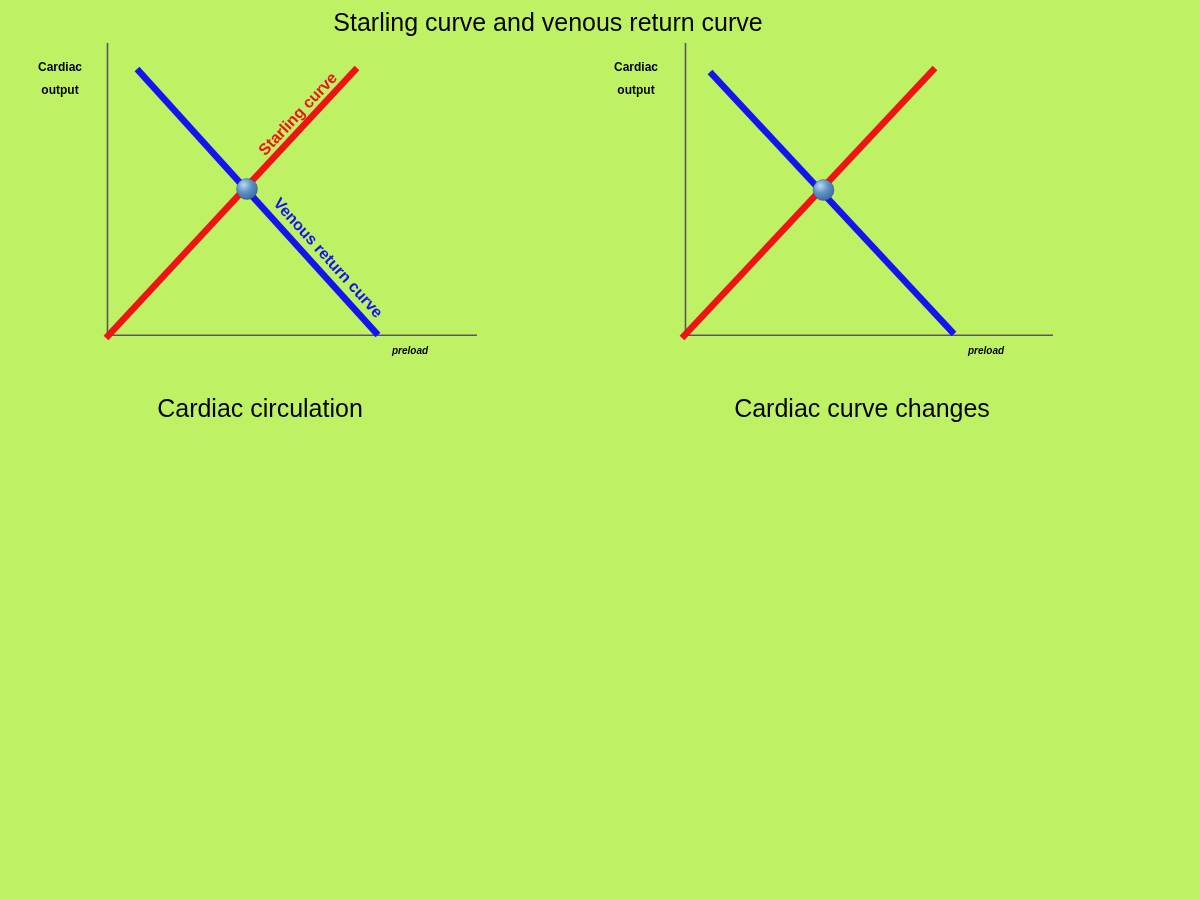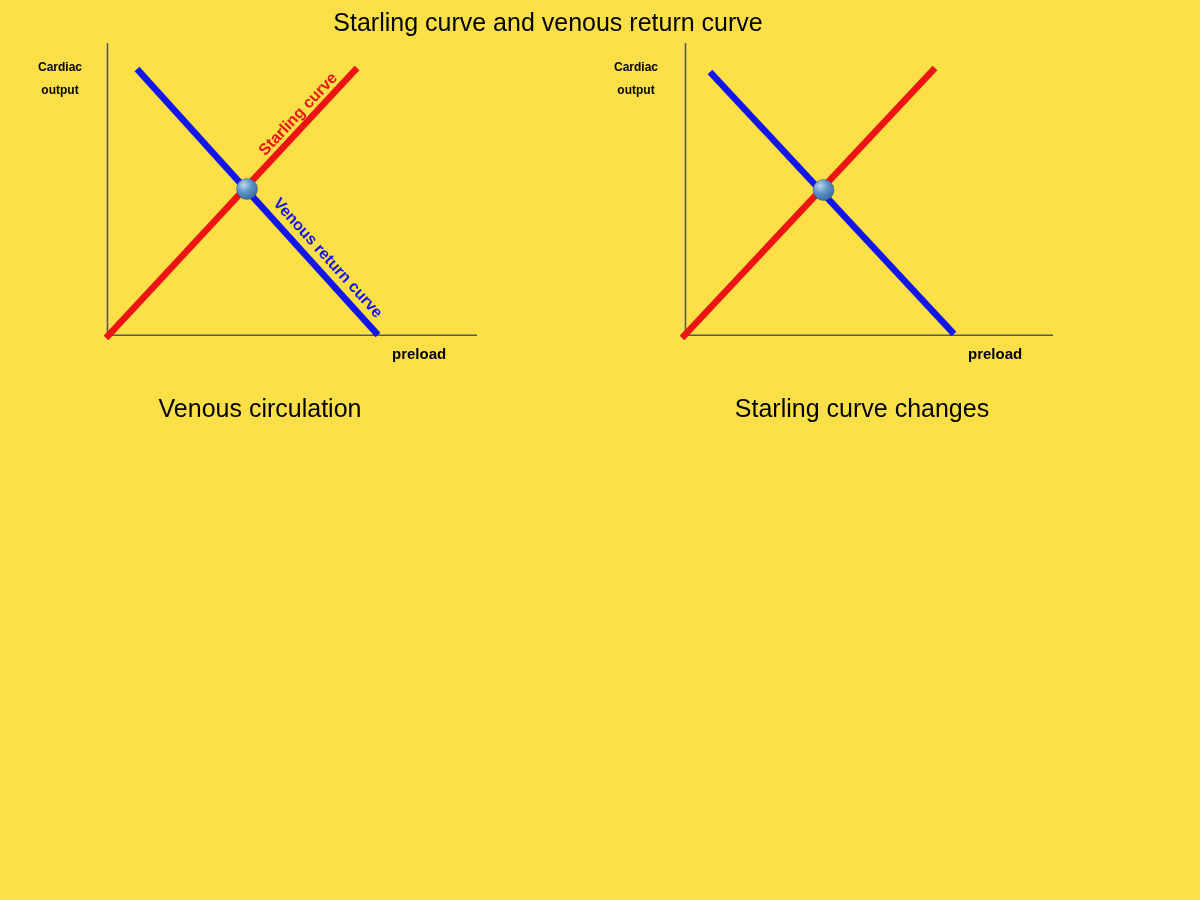--- a/index.html
+++ b/index.html
@@ -5,21 +5,21 @@
   html, body {
     margin: 0;
     padding: 0;
     background: #ffffff;
     font-family: "Liberation Sans", sans-serif;
   }
   .canvas {
     position: relative;
     width: 1200px;
     height: 900px;
-    background: #fde047;
+    background: #bef264;
     overflow: hidden;
   }
   .abs { position: absolute; }
   .slide-title {
     top: 8px;
     left: 548px;
     transform: translateX(-50%);
     font-size: 25px;
     color: #000000;
     white-space: nowrap;
@@ -28,24 +28,25 @@
   .y-axis-label {
     font-size: 12px;
     font-weight: bold;
     color: #000000;
     text-align: center;
     line-height: 23px;
     white-space: pre-line;
     transform: translateX(-50%);
   }
   .x-axis-label {
-    font-size: 15px;
+    font-size: 10px;
     font-weight: bold;
     color: #000000;
     white-space: nowrap;
+    font-style: italic;
   }
   .line-label {
     font-size: 16px;
     font-weight: bold;
     white-space: nowrap;
     transform-origin: center center;
   }
   .line-label.starling {
     transform: translate(-50%, -50%) rotate(-47deg);
   }
@@ -84,21 +85,21 @@
 
     <div class="abs y-axis-label" style="left:60px; top:56px;">Cardiac
 output</div>
 
     <div class="abs x-axis-label" style="left:392px; top:345px;">preload</div>
 
     <div class="abs line-label starling" style="left: 298px; top: 114px; color: rgb(238, 20, 20);">Starling curve</div>
 
     <div class="abs line-label venous" style="left: 328px; top: 258px; color: rgb(20, 20, 238);">Venous return curve</div>
 
-    <div class="abs panel-caption" style="left:260px; top:394px;">Venous circulation</div>
+    <div class="abs panel-caption" style="left:260px; top:394px;">Cardiac circulation</div>
   </section>
 
   <section>
     <svg class="plot" style="left:580px; top:0;" width="500" height="380" viewBox="0 0 500 380">
       <defs>
         <radialGradient id="sphereR" cx="0.35" cy="0.3" r="0.8">
           <stop offset="0" stop-color="#bdd7ee"></stop>
           <stop offset="0.45" stop-color="#5e93c6"></stop>
           <stop offset="1" stop-color="#34669c"></stop>
         </radialGradient>
@@ -108,16 +109,16 @@
       <line x1="102" y1="338" x2="355" y2="68" stroke-width="6.5" stroke="#ee1414"></line>
       <line x1="130" y1="72" x2="374" y2="334" stroke-width="6.5" stroke="#1414ee"></line>
       <circle cx="243.5" cy="190" r="10.5" fill="url(#sphereR)" stroke="rgba(30,60,95,0.35)" stroke-width="1"></circle>
     </svg>
 
     <div class="abs y-axis-label" style="left:636px; top:56px;">Cardiac
 output</div>
 
     <div class="abs x-axis-label" style="left:968px; top:345px;">preload</div>
 
-    <div class="abs panel-caption" style="left:862px; top:394px;">Starling curve changes</div>
+    <div class="abs panel-caption" style="left:862px; top:394px;">Cardiac curve changes</div>
   </section>
 
 </div>
 
 </body></html>

